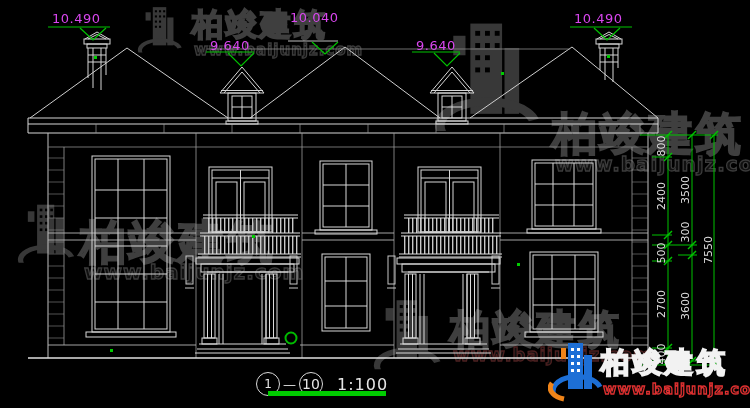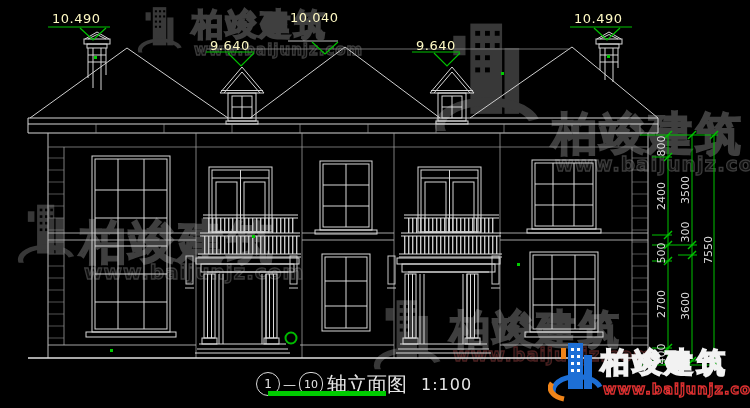--- a/index.html
+++ b/index.html
@@ -1,34 +1,34 @@
 <!DOCTYPE html>
 <html><head>
 <meta charset="utf-8">
 <style>
   html,body{margin:0;padding:0;background:#000;}
   .stage{position:relative;width:750px;height:408px;background:#000;overflow:hidden;
          font-family:"DejaVu Sans",sans-serif;}
   .stage svg{position:absolute;left:0;top:0;}
-  .lbl{position:absolute;color:#fef9c3;font-size:13px;white-space:nowrap;letter-spacing:.5px;}
+  .lbl{position:absolute;color:#d946ef;font-size:13px;white-space:nowrap;letter-spacing:.5px;}
   .dim{position:absolute;color:#dcdcdc;font-size:11px;white-space:nowrap;
        transform:translate(-50%,-50%) rotate(-90deg);}
   
   .wm{position:absolute;white-space:nowrap;font-weight:bold;color:#141414;
       -webkit-text-stroke:2px #3f3f3f;letter-spacing:3px;}
   .wm-url{position:absolute;white-space:nowrap;font-weight:bold;color:#101010;
       -webkit-text-stroke:1.3px #3c3c3c;letter-spacing:1px;}
   .wm-url.red{-webkit-text-stroke:1.3px #4c2020;}
   .wm-logo{position:absolute;color:#383838;}
   
   .title-row{position:absolute;left:256px;top:368px;height:32px;display:flex;align-items:center;color:#e6e6e6;}
   .axis-circle{display:inline-flex;align-items:center;justify-content:center;
       width:22px;height:22px;border:1.6px solid #d9d9d9;border-radius:50%;
       font-size:12px;color:#e6e6e6;}
-  .axis-circle.small{font-size:11px;border-radius:11px;}
+  .axis-circle.small{font-size:14px;}
   .axis-dash{margin:0 3px;font-size:13px;color:#e6e6e6;}
   .title-name{font-size:20px;margin-left:4px;}
   .title-scale{font-size:16px;margin-left:14px;letter-spacing:1px;}
   .title-underline{position:absolute;left:268px;top:391px;width:118px;height:5px;background:#00cc00;}
   
   .clogo-text{position:absolute;left:601px;top:344px;font-size:28px;font-weight:bold;
       color:#0d0d0d;-webkit-text-stroke:2px #f2f2f2;letter-spacing:4px;white-space:nowrap;}
   .clogo-url{position:absolute;left:603px;top:381px;font-size:14.5px;font-weight:bold;
       color:#0d0d0d;-webkit-text-stroke:1.3px #e03030;letter-spacing:1px;white-space:nowrap;}
 </style>
@@ -366,21 +366,20 @@
   <div class="dim" style="left:661px;top:354px">400</div>
   <div class="dim" style="left:685px;top:190px">3500</div>
   <div class="dim" style="left:685px;top:232px">300</div>
   <div class="dim" style="left:685px;top:306px">3600</div>
   <div class="dim" style="left:708px;top:250px">7550</div>
 
   <div class="title-row">
     <span class="axis-circle">1</span>
     <span class="axis-dash">—</span>
     <span class="axis-circle small">10</span>
-    <span class="title-name">轴立面图</span>
     <span class="title-scale">1:100</span>
   </div>
   <div class="title-underline"></div>
 
   <svg style="left:548px;top:338px;width:54px;height:68px" viewBox="0 0 54 66">
     <path d="M6,56 a23,14 0 1 1 46,-8" stroke="#1d6fd6" stroke-width="5" fill="none"></path>
     <path d="M16,60 a21,12 0 0 1 -12,-16" stroke="#f08418" stroke-width="5" fill="none"></path>
     <rect x="20" y="4" width="15" height="46" fill="#1d6fd6"></rect>
     <rect x="36" y="16" width="8" height="34" fill="#1d6fd6"></rect>
     <rect x="13" y="9" width="5" height="11" fill="#f08418"></rect>

